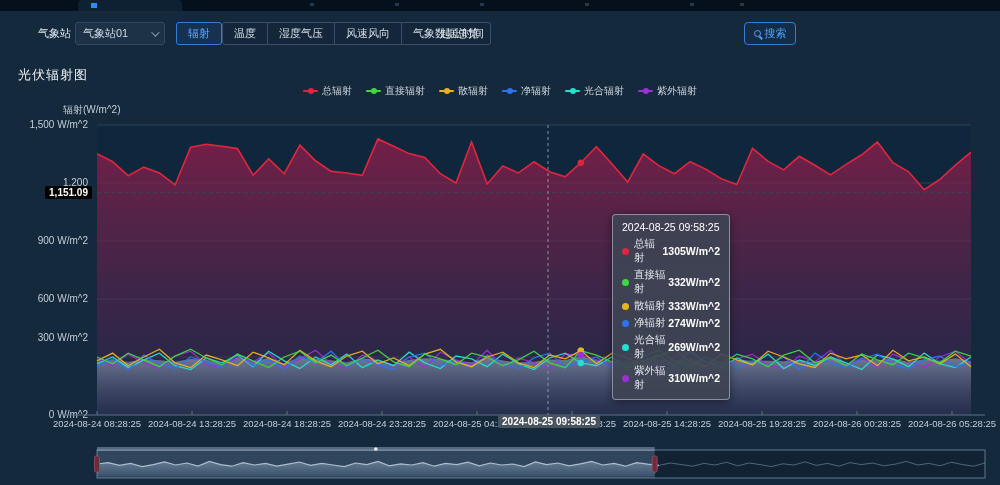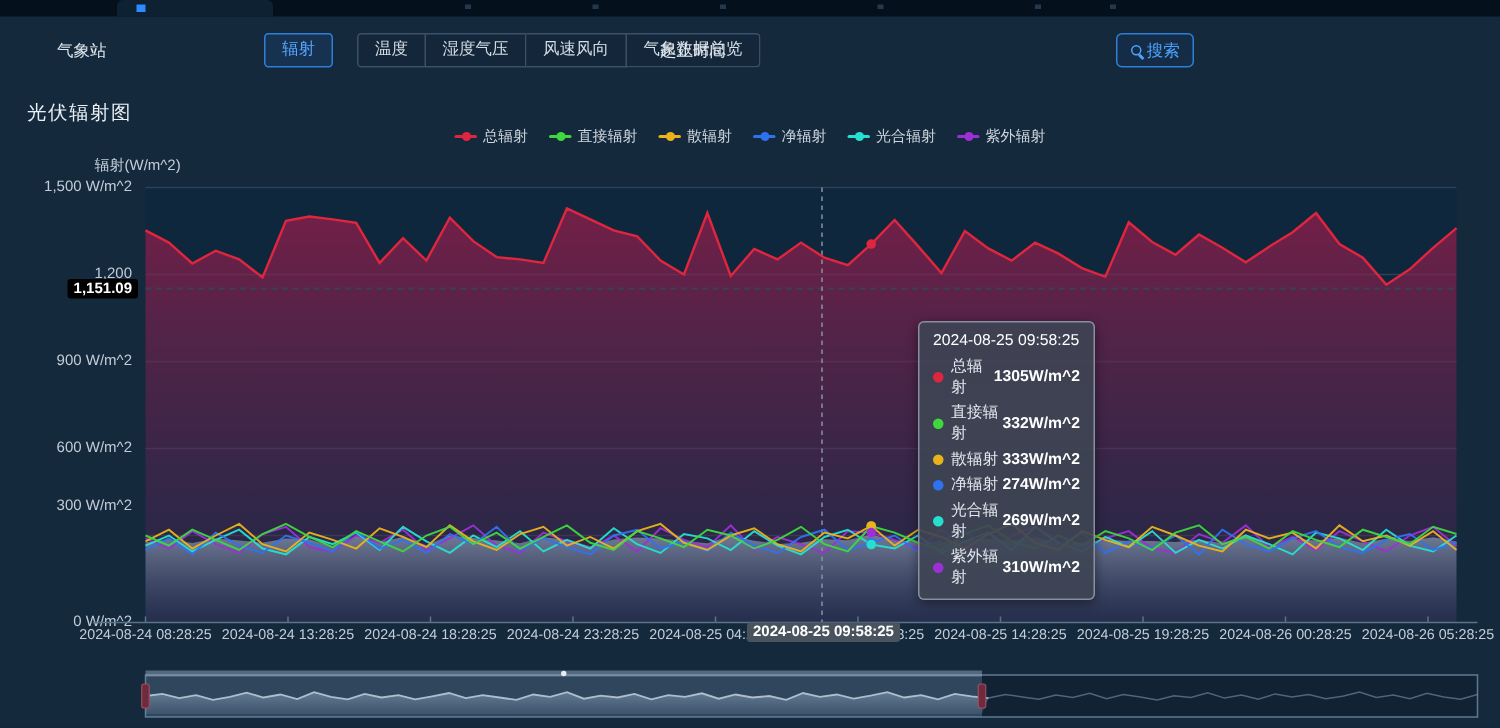--- a/index.html
+++ b/index.html
@@ -14,21 +14,21 @@
 
   
   .toolbar { position:absolute; left:0; top:17px; width:920px; height:30px; }
   .tb-label { position:absolute; font-size:11px; color:#dfe7ee; top:9px; }
   .station-label { left:38px; }
   .time-label { left:440px; }
   .select-box { position:absolute; left:75px; top:5px; width:90px; height:23px; background:#1e3247; border:1px solid #33495f; border-radius:3px; display:flex; align-items:center; padding:0 7px; font-size:11px; color:#cfd9e2; cursor:pointer; }
   .select-box .caret { margin-left:auto; width:6px; height:6px; border-right:1.5px solid #8fa3b5; border-bottom:1.5px solid #8fa3b5; transform:rotate(45deg) translateY(-2px); }
   .tab-group { position:absolute; left:176px; top:5px; display:flex; }
   .tab-btn { height:23px; padding:0 11px; font-size:11px; line-height:21px; color:#d5dde5; background:#14273a; border:1px solid #3a5068; border-left-width:0; cursor:pointer; white-space:nowrap; }
-  .tab-btn:first-child { border-left-width:1px; border-radius:3px; border-color:#2f7fd9; color:#55a7ff; background:rgba(36,96,170,0.18); margin-right:16px; }
+  .tab-btn:first-child { border-left-width:1px; border-radius:3px; border-color:#2f7fd9; color:#55a7ff; background:rgba(36,96,170,0.18); margin-right:0; }
   .tab-btn:nth-child(2) { border-left-width:1px; border-radius:3px 0 0 3px; }
   .tab-btn:last-child { border-radius:0 3px 3px 0; }
   .date-box { position:absolute; left:487px; top:5px; width:228px; height:23px; background:#1e3247; border:1px solid #2c415a; border-radius:3px; display:flex; align-items:center; padding:0 8px; font-size:10.5px; color:#cfd9e2; cursor:pointer; }
   .date-box .arrow { color:#8fa3b5; margin:0 8px; font-size:11px; }
   .cal-icon { margin-left:8px; width:11px; height:11px; border:1px solid #8fa3b5; border-radius:2px; position:relative; }
   .cal-icon:before { content:""; position:absolute; left:1px; right:1px; top:2px; height:1px; background:#8fa3b5; }
   .search-btn { position:absolute; left:744px; top:5px; width:52px; height:23px; border:1px solid #2f7fd9; border-radius:4px; background:rgba(25,70,130,0.15); color:#4da3ff; font-size:11px; display:flex; align-items:center; justify-content:center; gap:4px; cursor:pointer; }
   .mag-icon { width:7px; height:7px; border:1.5px solid #4da3ff; border-radius:50%; position:relative; }
   .mag-icon:after { content:""; position:absolute; width:4px; height:1.5px; background:#4da3ff; transform:rotate(45deg); left:4px; top:6px; }
 
@@ -68,20 +68,24 @@
   <div class="tab-mark" style="left:310px"></div>
   <div class="tab-mark" style="left:395px"></div>
   <div class="tab-mark" style="left:480px"></div>
   <div class="tab-mark" style="left:585px"></div>
   <div class="tab-mark" style="left:690px"></div>
   <div class="tab-mark" style="left:740px"></div>
 </div>
 
 <div class="toolbar">
   <span class="tb-label station-label">气象站</span>
+  <div class="select-box">
+    <span>气象站01</span>
+    <span class="caret"></span>
+  </div>
   <div class="tab-group" id="tab-group">
       <div class="tab-btn">辐射</div>
       <div class="tab-btn">温度</div>
       <div class="tab-btn">湿度气压</div>
       <div class="tab-btn">风速风向</div>
       <div class="tab-btn">气象数据总览</div>
     </div>
   <span class="tb-label time-label">起止时间</span>
   <div class="search-btn">
     <span class="mag-icon"></span>

